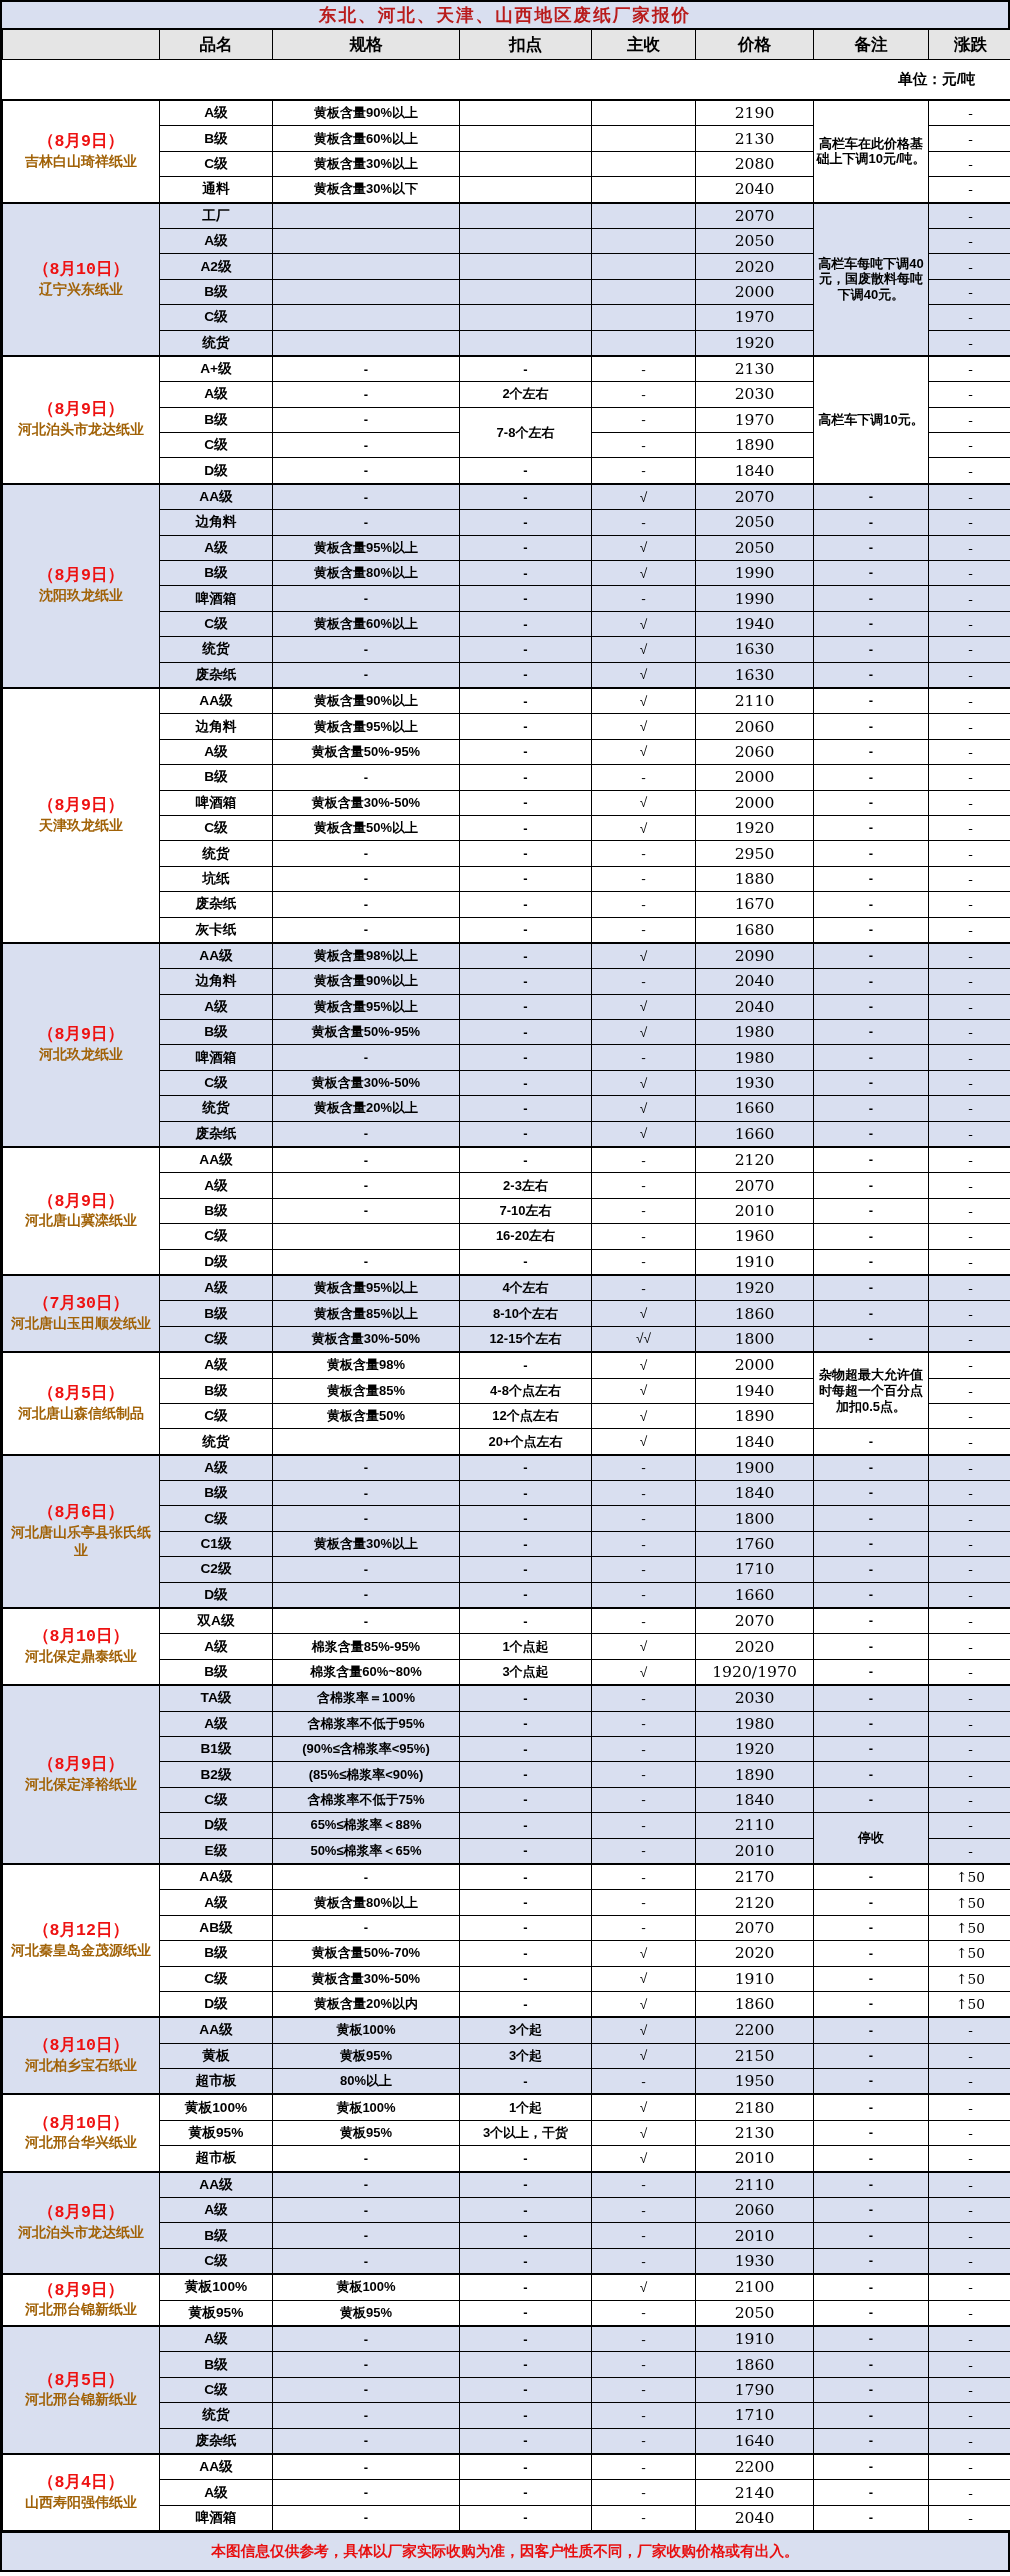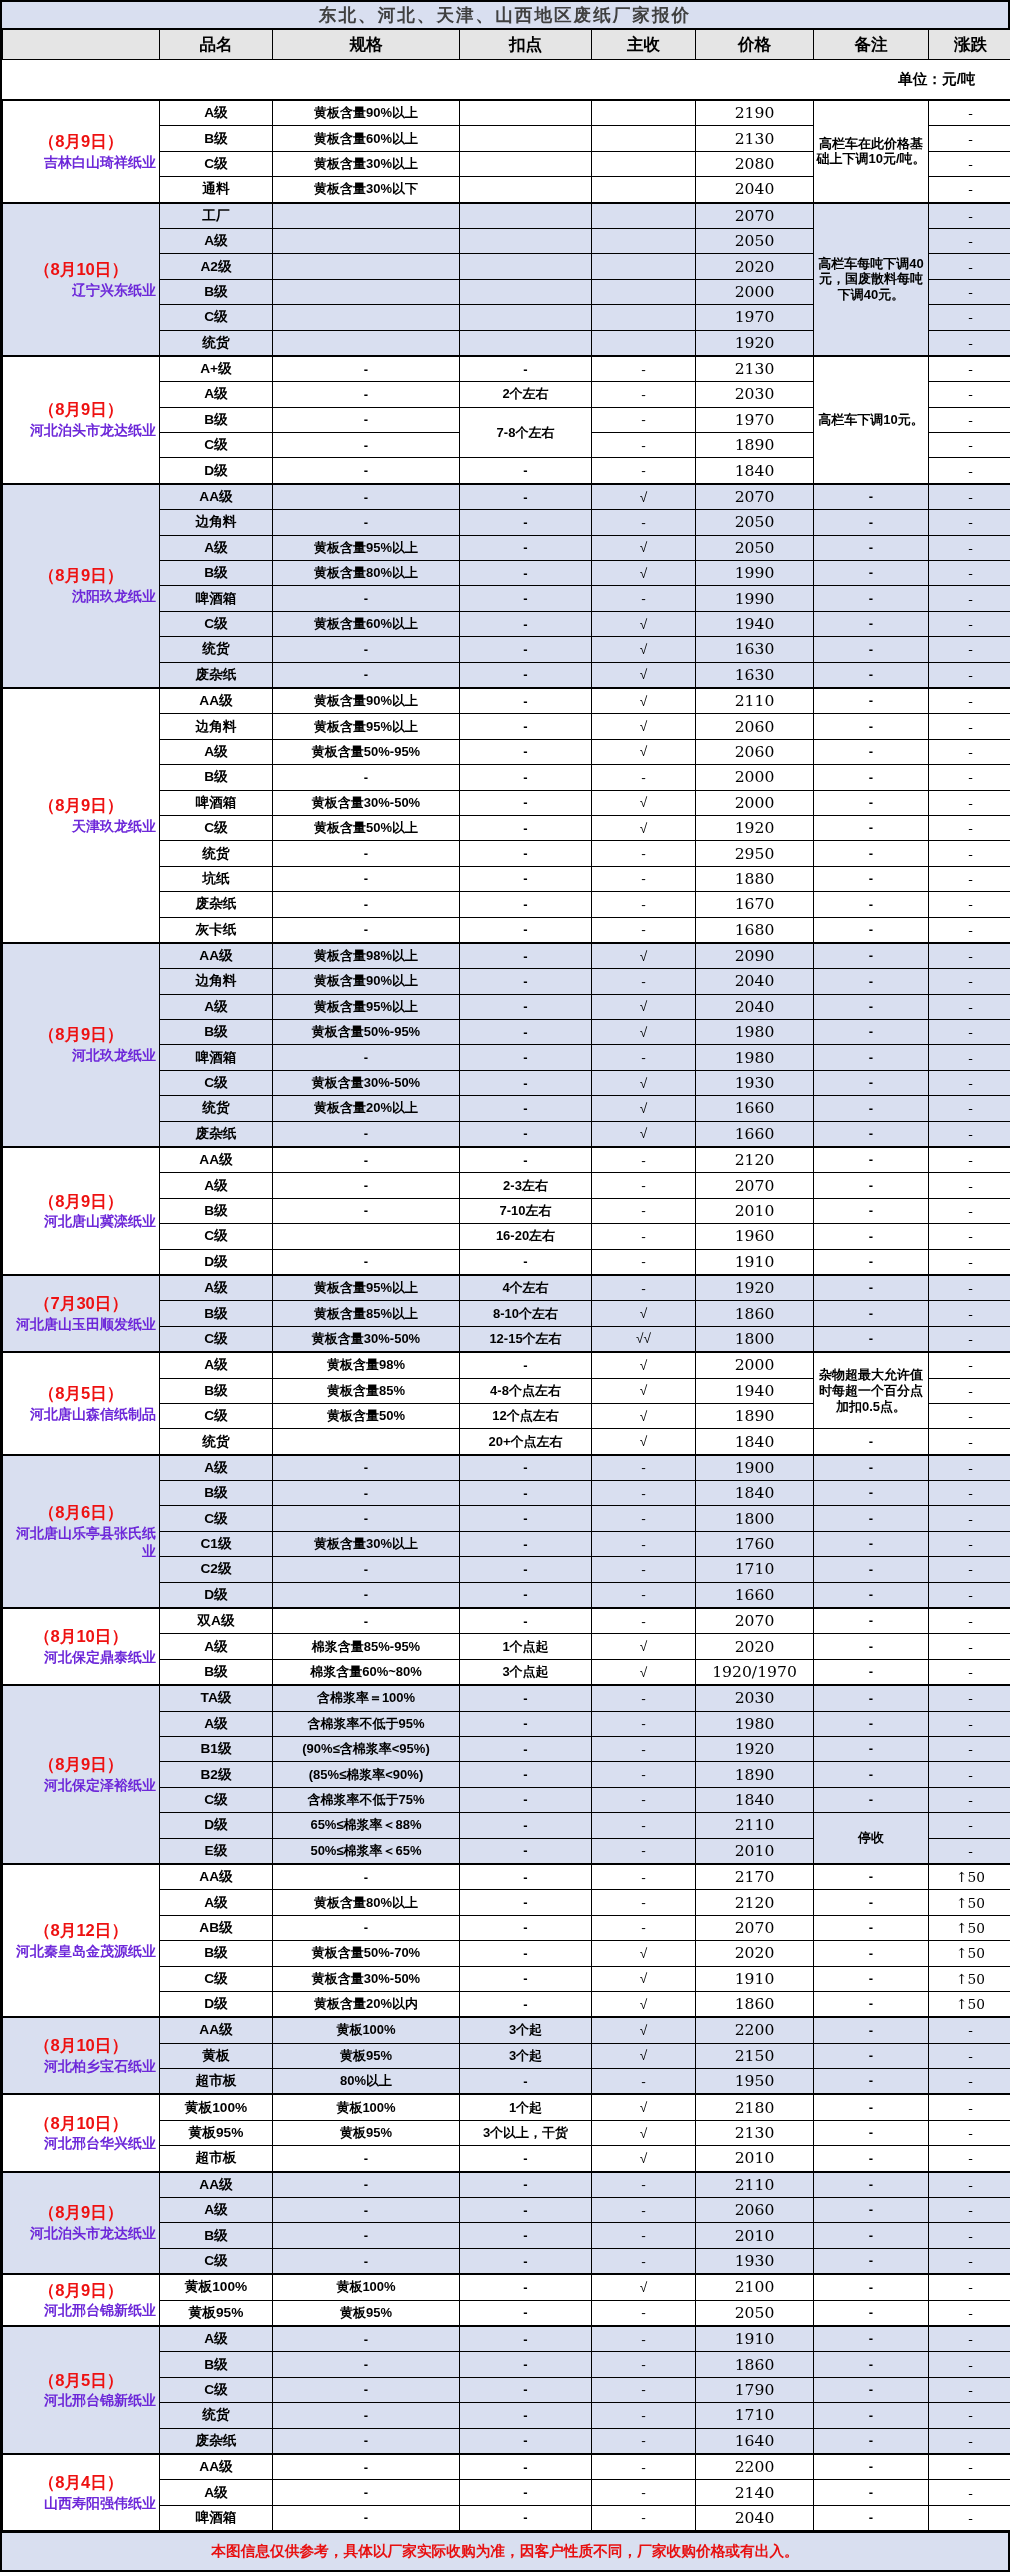--- a/index.html
+++ b/index.html
@@ -1,30 +1,30 @@
 <!DOCTYPE html>
 <html><head>
 <meta charset="utf-8">
 <style>
   html,body{margin:0;padding:0;background:#fff;}
   body{width:1010px;font-family:"Liberation Sans","DejaVu Sans",sans-serif;color:#000;}
   .sheet{width:1006px;border:2px solid #000;}
-  .title-bar{background:#d9dff0;color:#404040;font-weight:bold;font-size:17.6px;
+  .title-bar{background:#d9dff0;color:#b91c1c;font-weight:bold;font-size:17.6px;
     text-align:center;height:26px;line-height:26px;border-bottom:1px solid #000;letter-spacing:2px;}
   table{border-collapse:collapse;table-layout:fixed;width:100%;}
   td,th{border:1px solid #000;text-align:center;vertical-align:middle;padding:0 2px;overflow:hidden;}
   thead th{height:29px;background:#e5e5e5;font-size:16.6px;font-weight:bold;}
   .unit-row td{height:39px;border-left:none;border-right:none;text-align:right;
     padding-right:37px;font-size:14.7px;font-weight:bold;background:#fff;}
   tbody td{height:24.4px;background:#fff;}
   tr.band td{background:#d9dff0;}
   tr.block-start td{border-top:2px solid #000;}
-  td.company{padding:0 2.9px;}
+  td.company{padding:0 2.9px;font-family:Liberation Mono, monospace;}
   .company .date{color:#ee1111;font-weight:bold;font-size:16.6px;line-height:1.25;}
-  .company .name{color:#6d28d9;font-weight:bold;font-size:14px;line-height:1.3;text-align:right;}
+  .company .name{color:#a16207;font-weight:bold;font-size:14px;line-height:1.3;}
   td.c0{font-size:13.7px;font-weight:bold;}
   td.c1{font-size:13px;font-weight:bold;}
   td.c2{font-size:13px;font-weight:bold;}
   td.c3{font-size:13.7px;}
   td.c4{font-family:"DejaVu Serif","Liberation Serif",serif;font-size:15.6px;}
   td.c5{font-size:13px;font-weight:bold;line-height:1.2;}
   td.c6{font-family:"DejaVu Serif","Liberation Serif",serif;font-size:13.7px;}
   .footer{background:#d9dff0;border-top:2px solid #000;color:#e81010;font-weight:bold;
     font-size:14.7px;text-align:center;padding:6.8px 0 7.8px 0;line-height:1.5;}
 </style>

